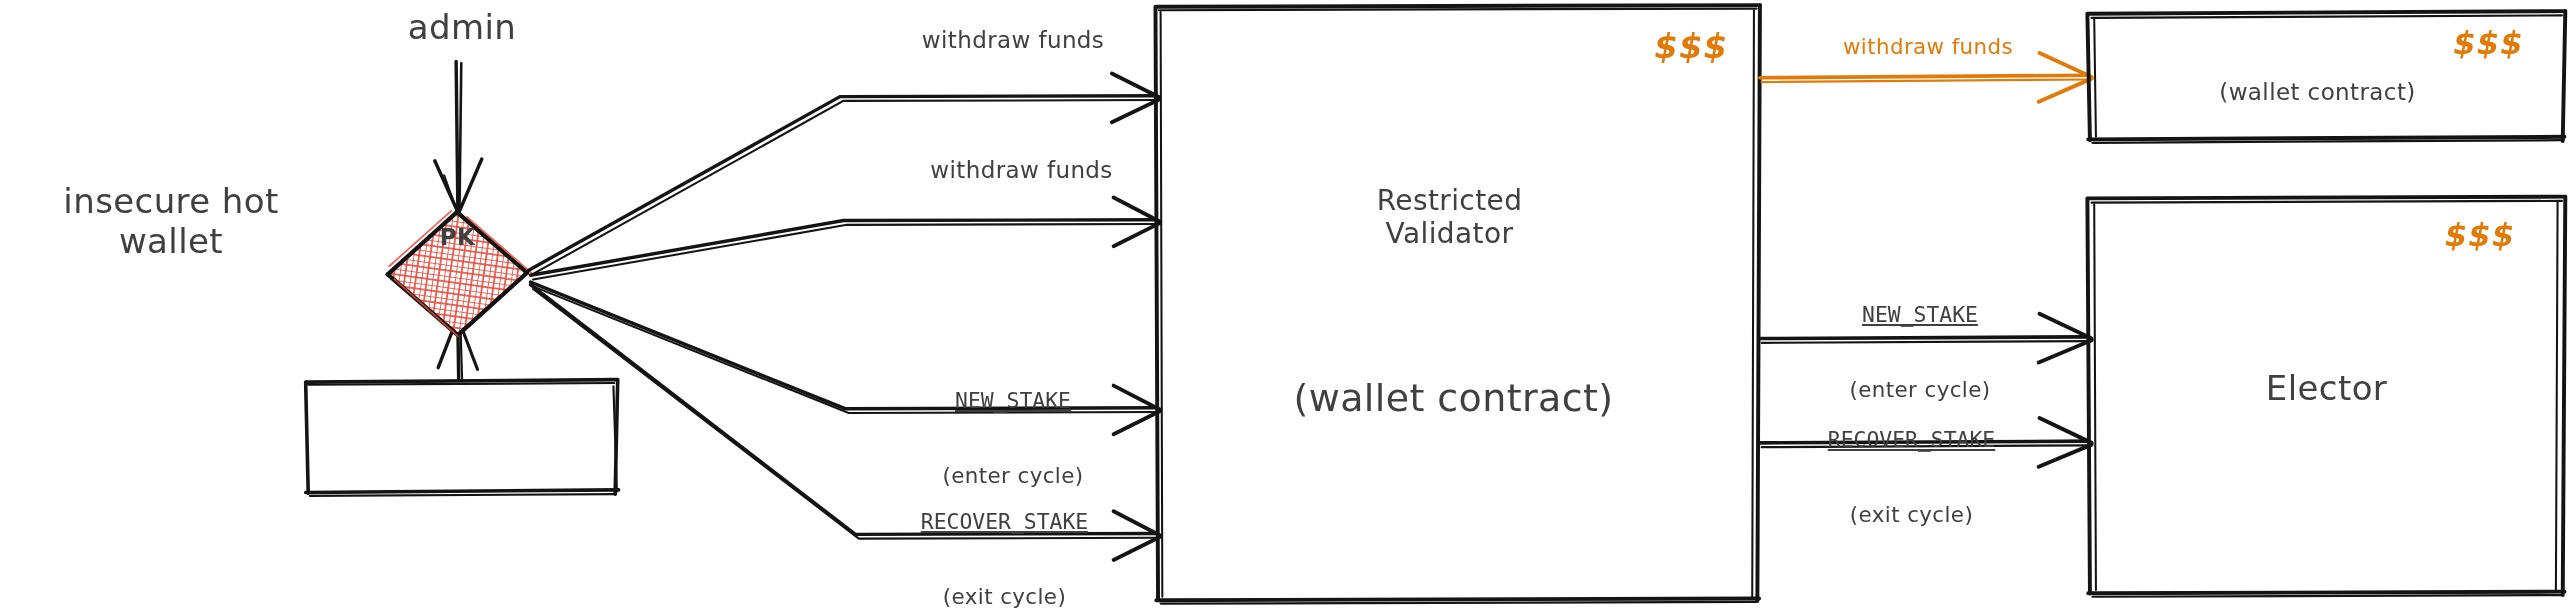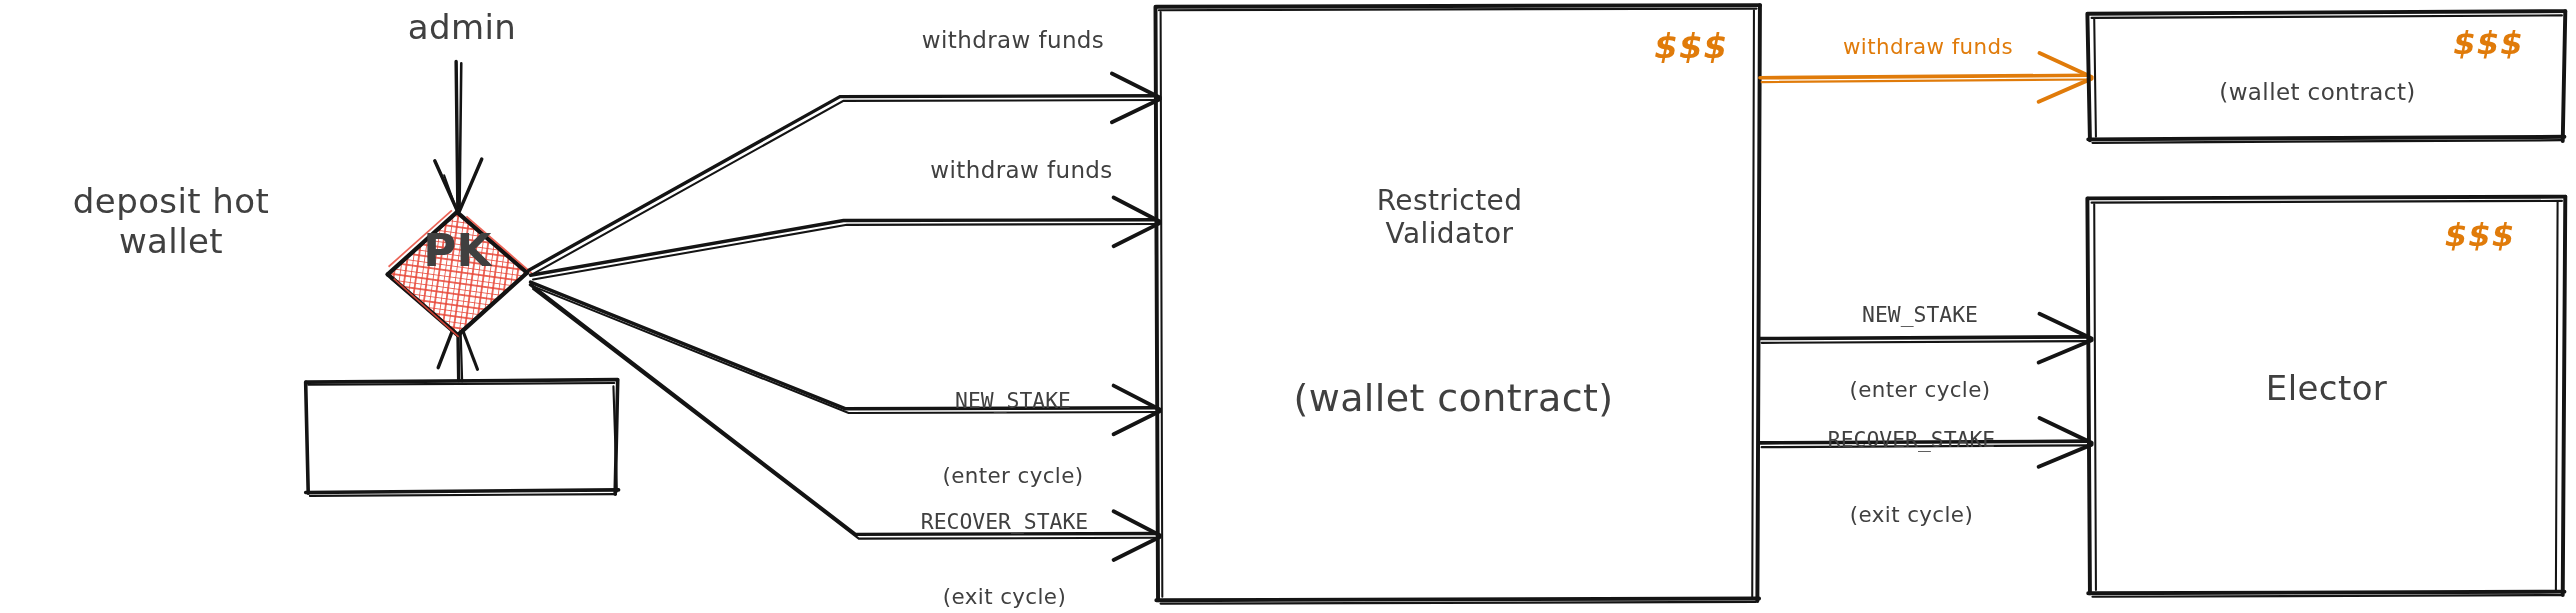--- a/index.html
+++ b/index.html
@@ -30,31 +30,32 @@
   }
   .lbl.c { text-align: center; }
   .lbl.r { text-align: right; }
   .hand {
     font-family: "DejaVu Sans", sans-serif;
     font-weight: 400;
   }
   .mono {
     font-family: "DejaVu Sans Mono", monospace;
     letter-spacing: 0px;
+    text-decoration: underline;
   }
   .money {
     font-weight: 700;
     font-style: italic;
     letter-spacing: 0.9px;
   }
   
   #hotwallet-label   { left: 0px;    top: 181px; width: 342px; font-size: 34px; }
   #admin-label       { left: 355px;  top: 6.8px;   width: 214px; font-size: 34px; }
   #mytonctrl-label   { left: 308px;  top: 411px; width: 325px; font-size: 34px; }
-  #pk-label          { left: 389px;  top: 224px; width: 137px; font-size: 45px; font-weight: 700; }
+  #pk-label          { left: 389px;  top: 224px; width: 137px; font-size: 23px; font-weight: 700; }
 
   #edge-deposit      { left: 872px; top: 27px;  width: 282px; font-size: 23px; }
   #edge-withdraw     { left: 889px; top: 157px; width: 265px; font-size: 23px; }
   #edge-newstake     { left: 872px; top: 337px; width: 282px; font-size: 21.4px; }
   #edge-recover      { left: 855px; top: 458px; width: 299px; font-size: 21.4px; }
 
   #validator-title   { left: 1176px; top: 184px; width: 547px; font-size: 28px; }
   #validator-sub     { left: 1180px; top: 376px; width: 547px; font-size: 38px; }
   #validator-money   { left: 1454px; top: 26px;  width: 274px; font-size: 34px; }
 
@@ -198,21 +199,21 @@
       <path d="M2446 237 L2996 235" stroke-width="2.6"></path>
       <path d="M2441 232 L2444 694"></path>
       <path d="M2449 239 L2451 690" stroke-width="2.4"></path>
       <path d="M3000 230 L2997 696"></path>
       <path d="M2991 236 L2989 692" stroke-width="2.4"></path>
       <path d="M2442 694 L2999 692"></path>
       <path d="M2447 698 L2995 696" stroke-width="2.6"></path>
     </g>
   </svg>
 
-  <div class="lbl hand c" id="hotwallet-label">deposit hot
+  <div class="lbl hand c" id="hotwallet-label">insecure hot
 wallet</div>
 
   <div class="lbl hand c" id="admin-label">admin</div>
 
 
   <div class="lbl hand c" id="pk-label">PK</div>
 
   <div class="lbl hand c" id="edge-deposit">withdraw funds</div>
 
   <div class="lbl hand c" id="edge-withdraw">withdraw funds</div>

